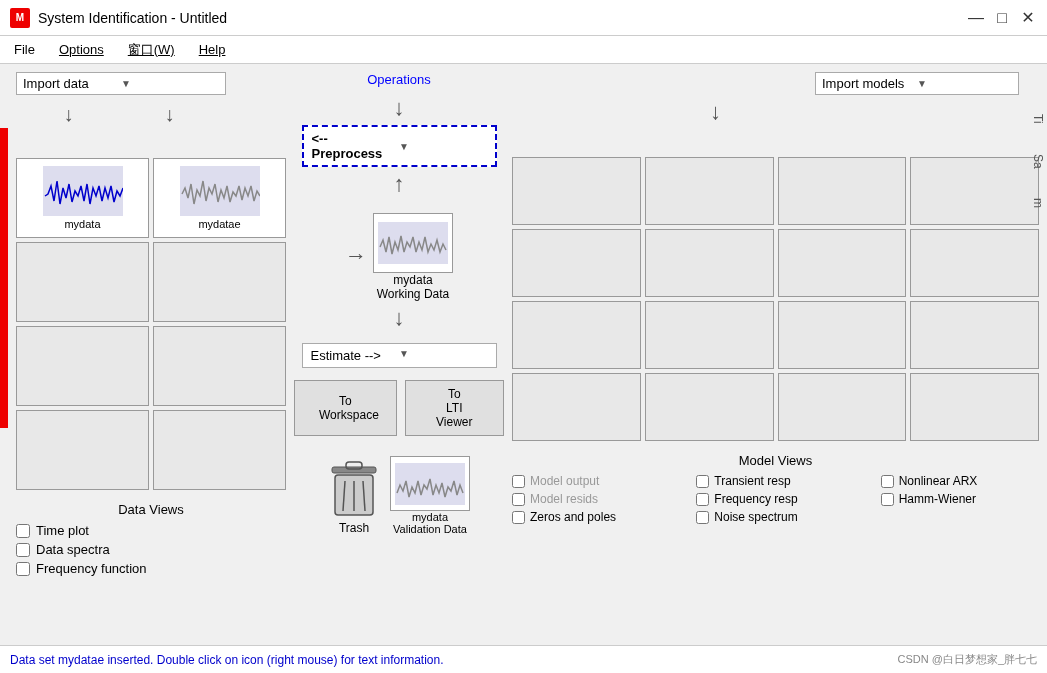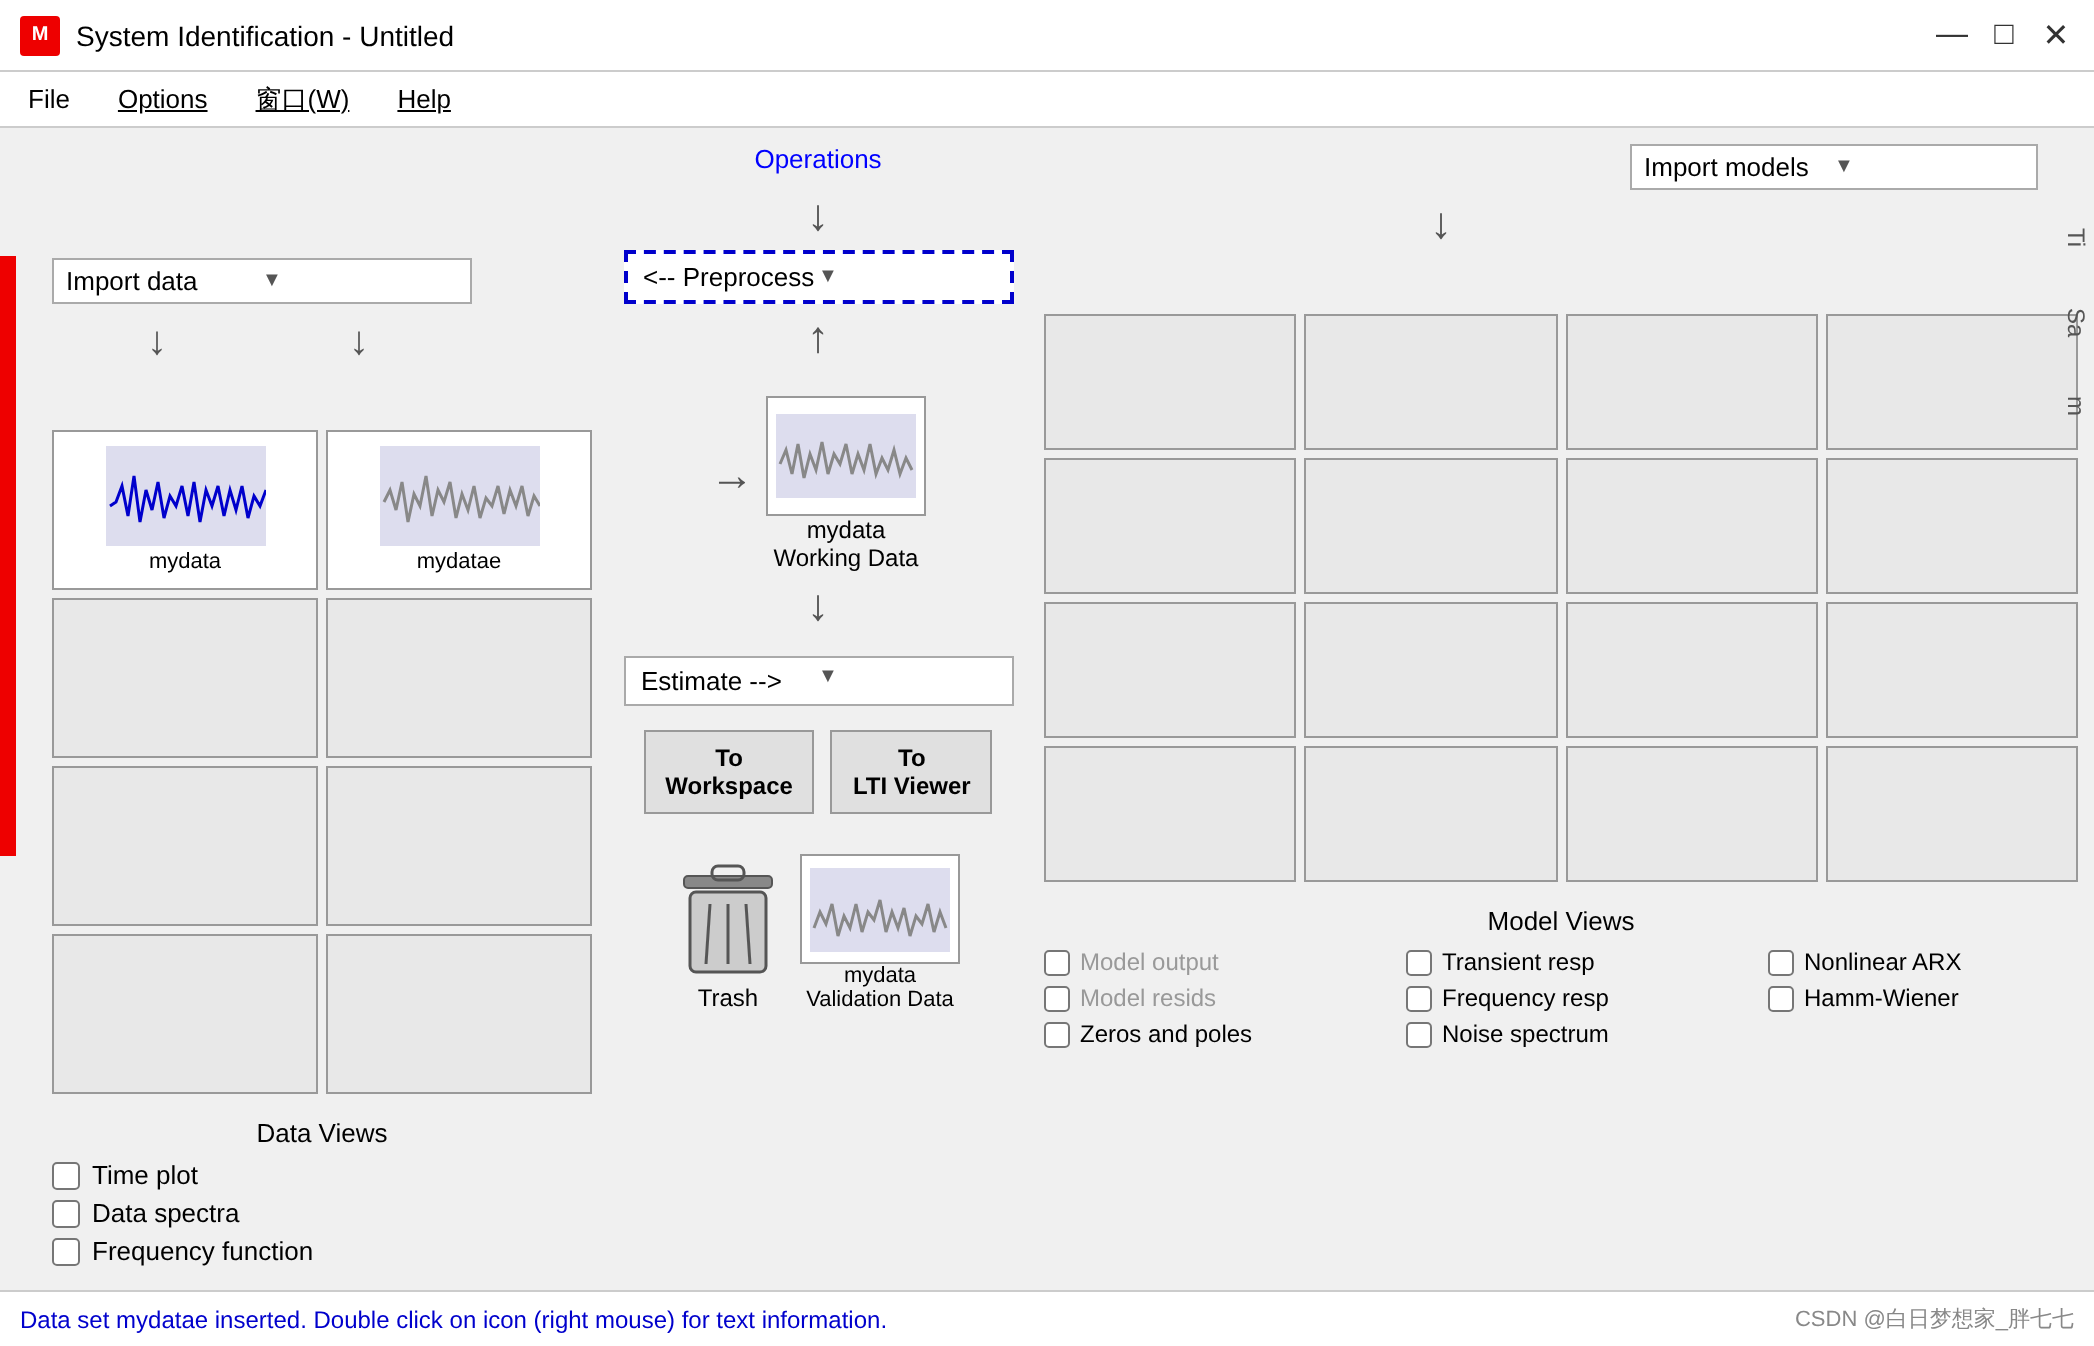--- a/index.html
+++ b/index.html
@@ -164,20 +164,21 @@
     }
     .preprocess-dropdown {
       display: flex;
       align-items: center;
       border: 2px dashed #00c;
       background: #fff;
       padding: 4px 8px;
       width: 195px;
       cursor: pointer;
       font-size: 13px;
+      font-weight: bold;
     }
     .preprocess-dropdown span { flex: 1; }
 
     .working-data-container {
       display: flex;
       flex-direction: column;
       align-items: center;
       margin-top: 8px;
     }
     .working-data-box {
@@ -210,26 +211,25 @@
     .estimate-dropdown span { flex: 1; }
 
     .to-buttons {
       display: flex;
       gap: 8px;
       margin-top: 8px;
     }
     .to-btn {
       border: 1px solid #999;
       background: #e0e0e0;
-      padding: 6px 10px;
+      padding: 6px 24px;
       cursor: pointer;
       font-size: 12px;
       text-align: center;
       min-width: 80px;
-      font-weight: bold;
     }
 
     .trash-container {
       display: flex;
       flex-direction: column;
       align-items: center;
       margin-top: 10px;
     }
     .trash-icon {
       width: 52px;
@@ -371,21 +371,21 @@
   <span class="menu-item">File</span>
   <span class="menu-item">Options</span>
   <span class="menu-item">窗口(W)</span>
   <span class="menu-item">Help</span>
 </div>
 
 <div class="main-content" style="position:relative;">
 
   <div class="left-red-bar"></div>
 
-  <div class="left-panel" style="margin-left:18px;justify-content:flex-end;">
+  <div class="left-panel" style="margin-left:8px;">
 
     <div class="import-data-dropdown">
       <span>Import data</span>
       <span class="dropdown-arrow">▼</span>
     </div>
 
     <div style="display:flex; gap:4px; margin-top:4px; margin-left:4px;">
       <div style="width:97px; text-align:center; font-size:20px; color:#555;">↓</div>
       <div style="width:97px; text-align:center; font-size:20px; color:#555;">↓</div>
     </div>

